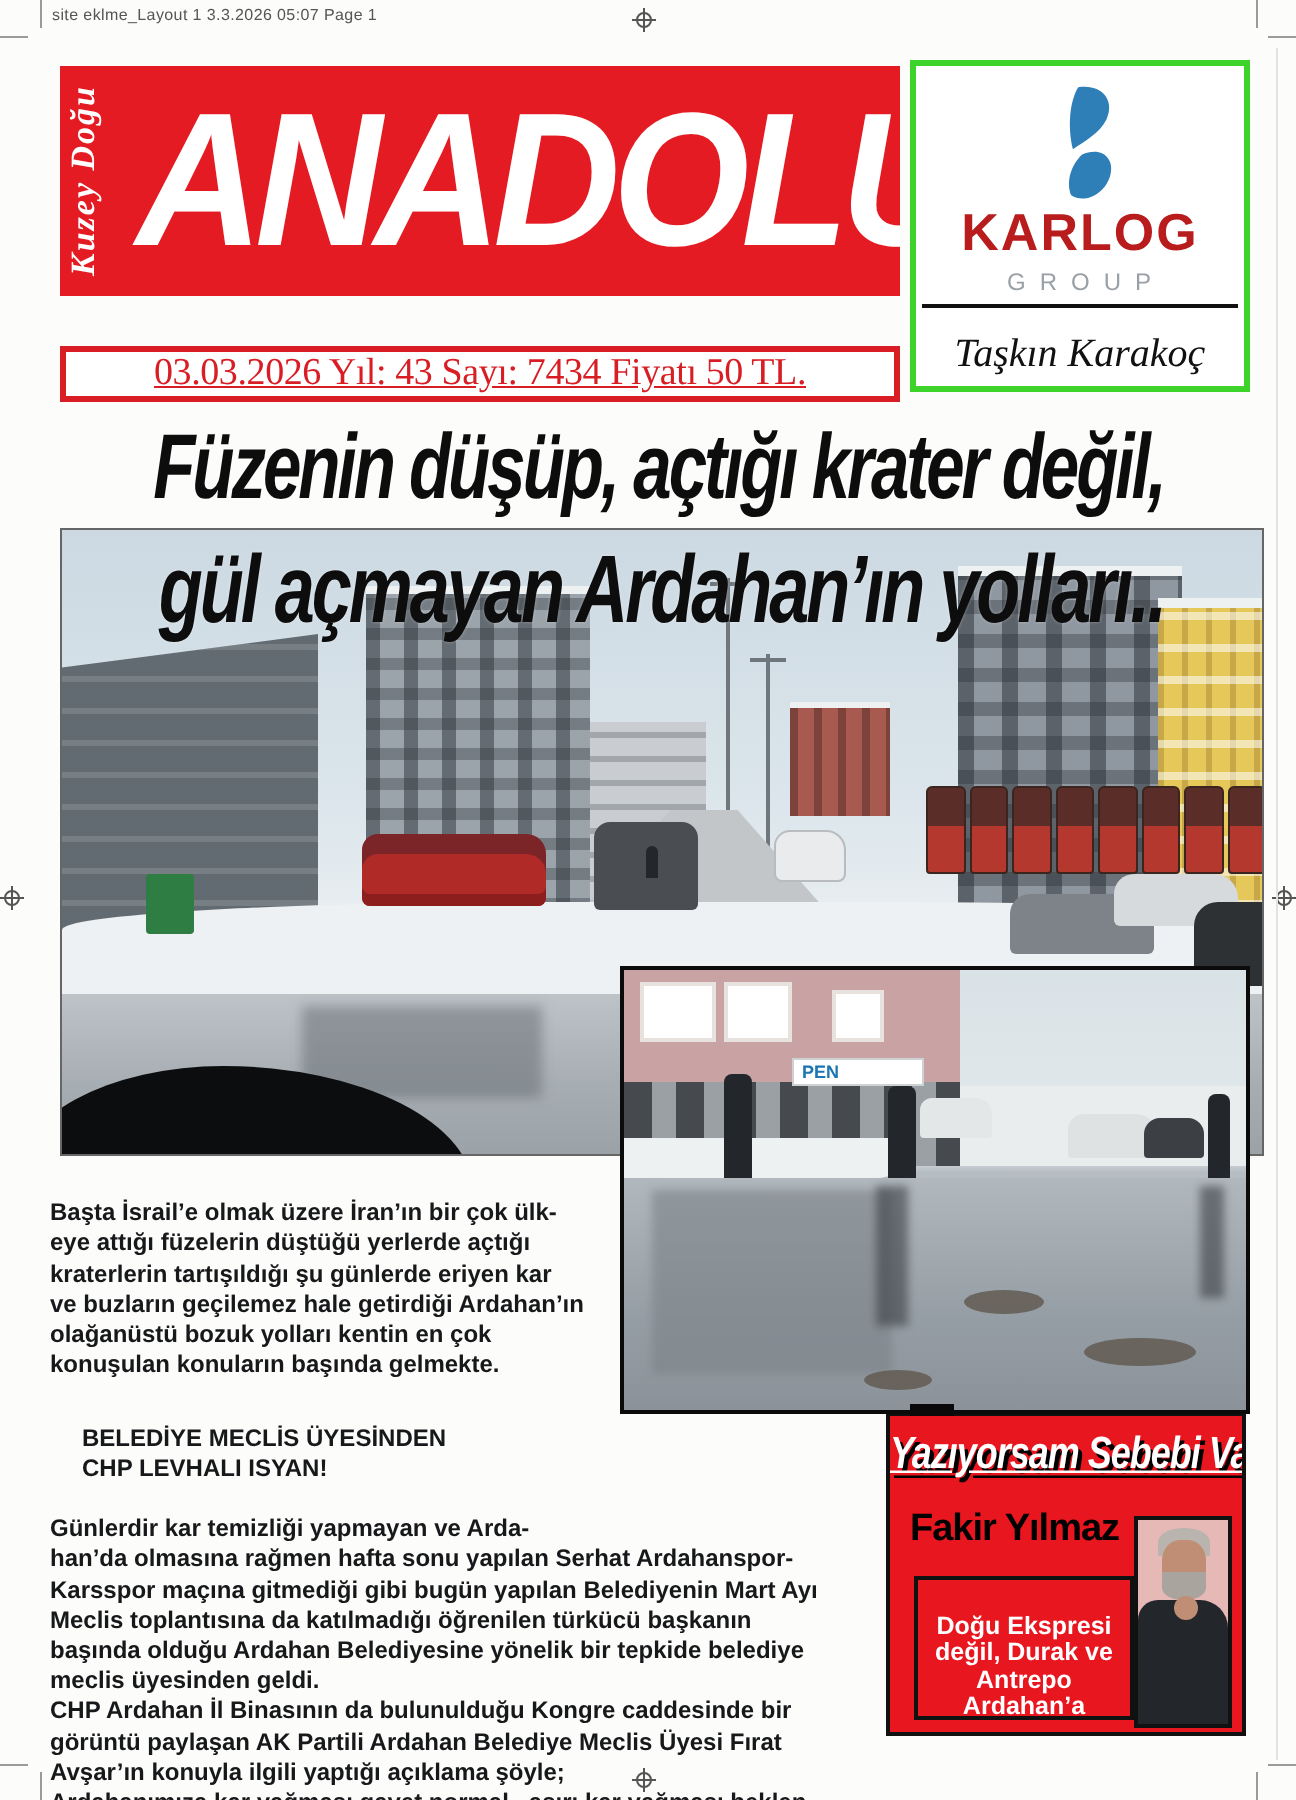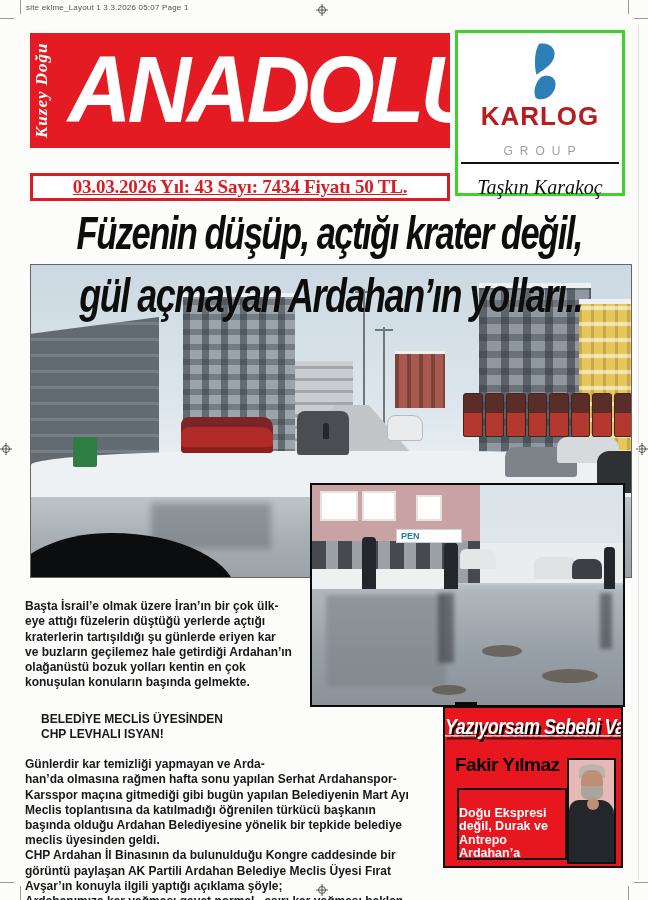--- a/index.html
+++ b/index.html
@@ -20,29 +20,29 @@
          font-style:italic;font-weight:bold;font-size:17px;writing-mode:vertical-rl;
          transform:rotate(180deg);letter-spacing:1px;height:108px;text-align:center;}
   .anadolu{position:absolute;left:38px;top:4px;width:382px;height:108px;color:#fff;
            font-weight:bold;font-style:italic;font-size:88px;line-height:106px;text-align:center;
            letter-spacing:-4px;transform:scaleY(1.08);transform-origin:center;}
   .contactbar{left:30px;top:150px;width:420px;height:21px;background:#fff;border:1px solid #222;
               box-sizing:border-box;display:flex;justify-content:space-between;align-items:center;
               padding:0 10px;font-size:10.5px;color:#111;}
   .issuebar{left:30px;top:173px;width:420px;height:28px;background:#fff;border:3px solid #d81e24;
             box-sizing:border-box;display:flex;align-items:center;justify-content:center;}
-  .issuebar span{font-family:"Liberation Serif",serif;font-weight:bold;font-size:19px;
+  .issuebar span{font-family:"Liberation Serif",serif;font-weight:normal;font-size:19px;
                  color:#d81e24;text-decoration:underline;letter-spacing:-.2px;white-space:nowrap;}
 
   
   .karlog{left:455px;top:30px;width:170px;height:166px;background:#fff;border:3px solid #3ed32b;
           box-sizing:border-box;text-align:center;}
   .karlog .logo{margin:8px auto 0;width:56px;height:62px;}
   .k-brand{font-size:26px;font-weight:bold;color:#b91c1c;letter-spacing:1px;line-height:26px;}
-  .k-group{font-size:12px;color:#9aa0a6;letter-spacing:7px;margin-top:15px;padding-left:6px;}
+  .k-group{font-size:12px;color:#9aa0a6;letter-spacing:7px;margin-top:5px;padding-left:6px;}
   .k-divider{width:158px;height:2px;background:#111;margin:4px auto 2px;}
   .k-owner{font-family:"Liberation Serif",serif;font-style:italic;font-size:20px;color:#111;margin-top:12px;}
 
   
   .headline{color:#0d0d0d;font-weight:bold;font-style:italic;white-space:nowrap;
             transform-origin:0 0;transform:scaleX(.75);text-align:center;}
   .headline1{left:27px;top:206px;width:806px;font-size:46px;letter-spacing:-2px;}
   .headline2{left:30px;top:268px;width:802px;font-size:48px;letter-spacing:-2px;z-index:6;
              text-shadow:0 0 2px rgba(255,255,255,.35);}
 
@@ -133,21 +133,21 @@
   .column{left:443px;top:706px;width:180px;height:162px;background:#e8161f;border:2px solid #111;
           box-sizing:border-box;z-index:5;overflow:hidden;}
   .c-banner{position:absolute;left:0;top:6px;width:100%;text-align:center;color:#fff;
             font-style:italic;font-weight:bold;font-size:18px;letter-spacing:-.5px;
             text-decoration:underline;text-shadow:2px 2px 0 #000;transform:scaleY(1.25);
             transform-origin:center top;white-space:nowrap;}
   .c-author{position:absolute;left:10px;top:46px;width:118px;color:#000;font-weight:bold;
             font-size:19px;letter-spacing:-.5px;white-space:nowrap;}
   .c-teaser{position:absolute;left:12px;top:80px;width:110px;height:72px;border:2px solid #111;
             background:#e8161f;color:#fff;font-weight:bold;font-size:12.5px;line-height:13.5px;
-            text-align:left;padding-top:3px;box-sizing:border-box;white-space:pre-line;}
+            text-align:center;padding-top:3px;box-sizing:border-box;white-space:pre-line;}
   .manphoto{position:absolute;right:5px;top:50px;width:49px;height:106px;border:2px solid #111;
             background:#e6b9b6;box-sizing:border-box;overflow:hidden;}
   .manphoto>i{position:absolute;display:block;}
   .m-hair{left:10px;top:4px;width:26px;height:14px;background:#b9b4ad;border-radius:50% 50% 0 0;}
   .m-face{left:12px;top:10px;width:22px;height:26px;background:#c08e75;border-radius:40%;}
   .m-beard{left:12px;top:26px;width:22px;height:14px;background:#a9a49d;border-radius:0 0 45% 45%;}
   .m-suit{left:0px;top:40px;width:45px;height:62px;background:#23262b;border-radius:10px 14px 0 0;}
   .m-hand{left:18px;top:38px;width:12px;height:12px;background:#c08e75;border-radius:50%;}
 </style>
 </head>

